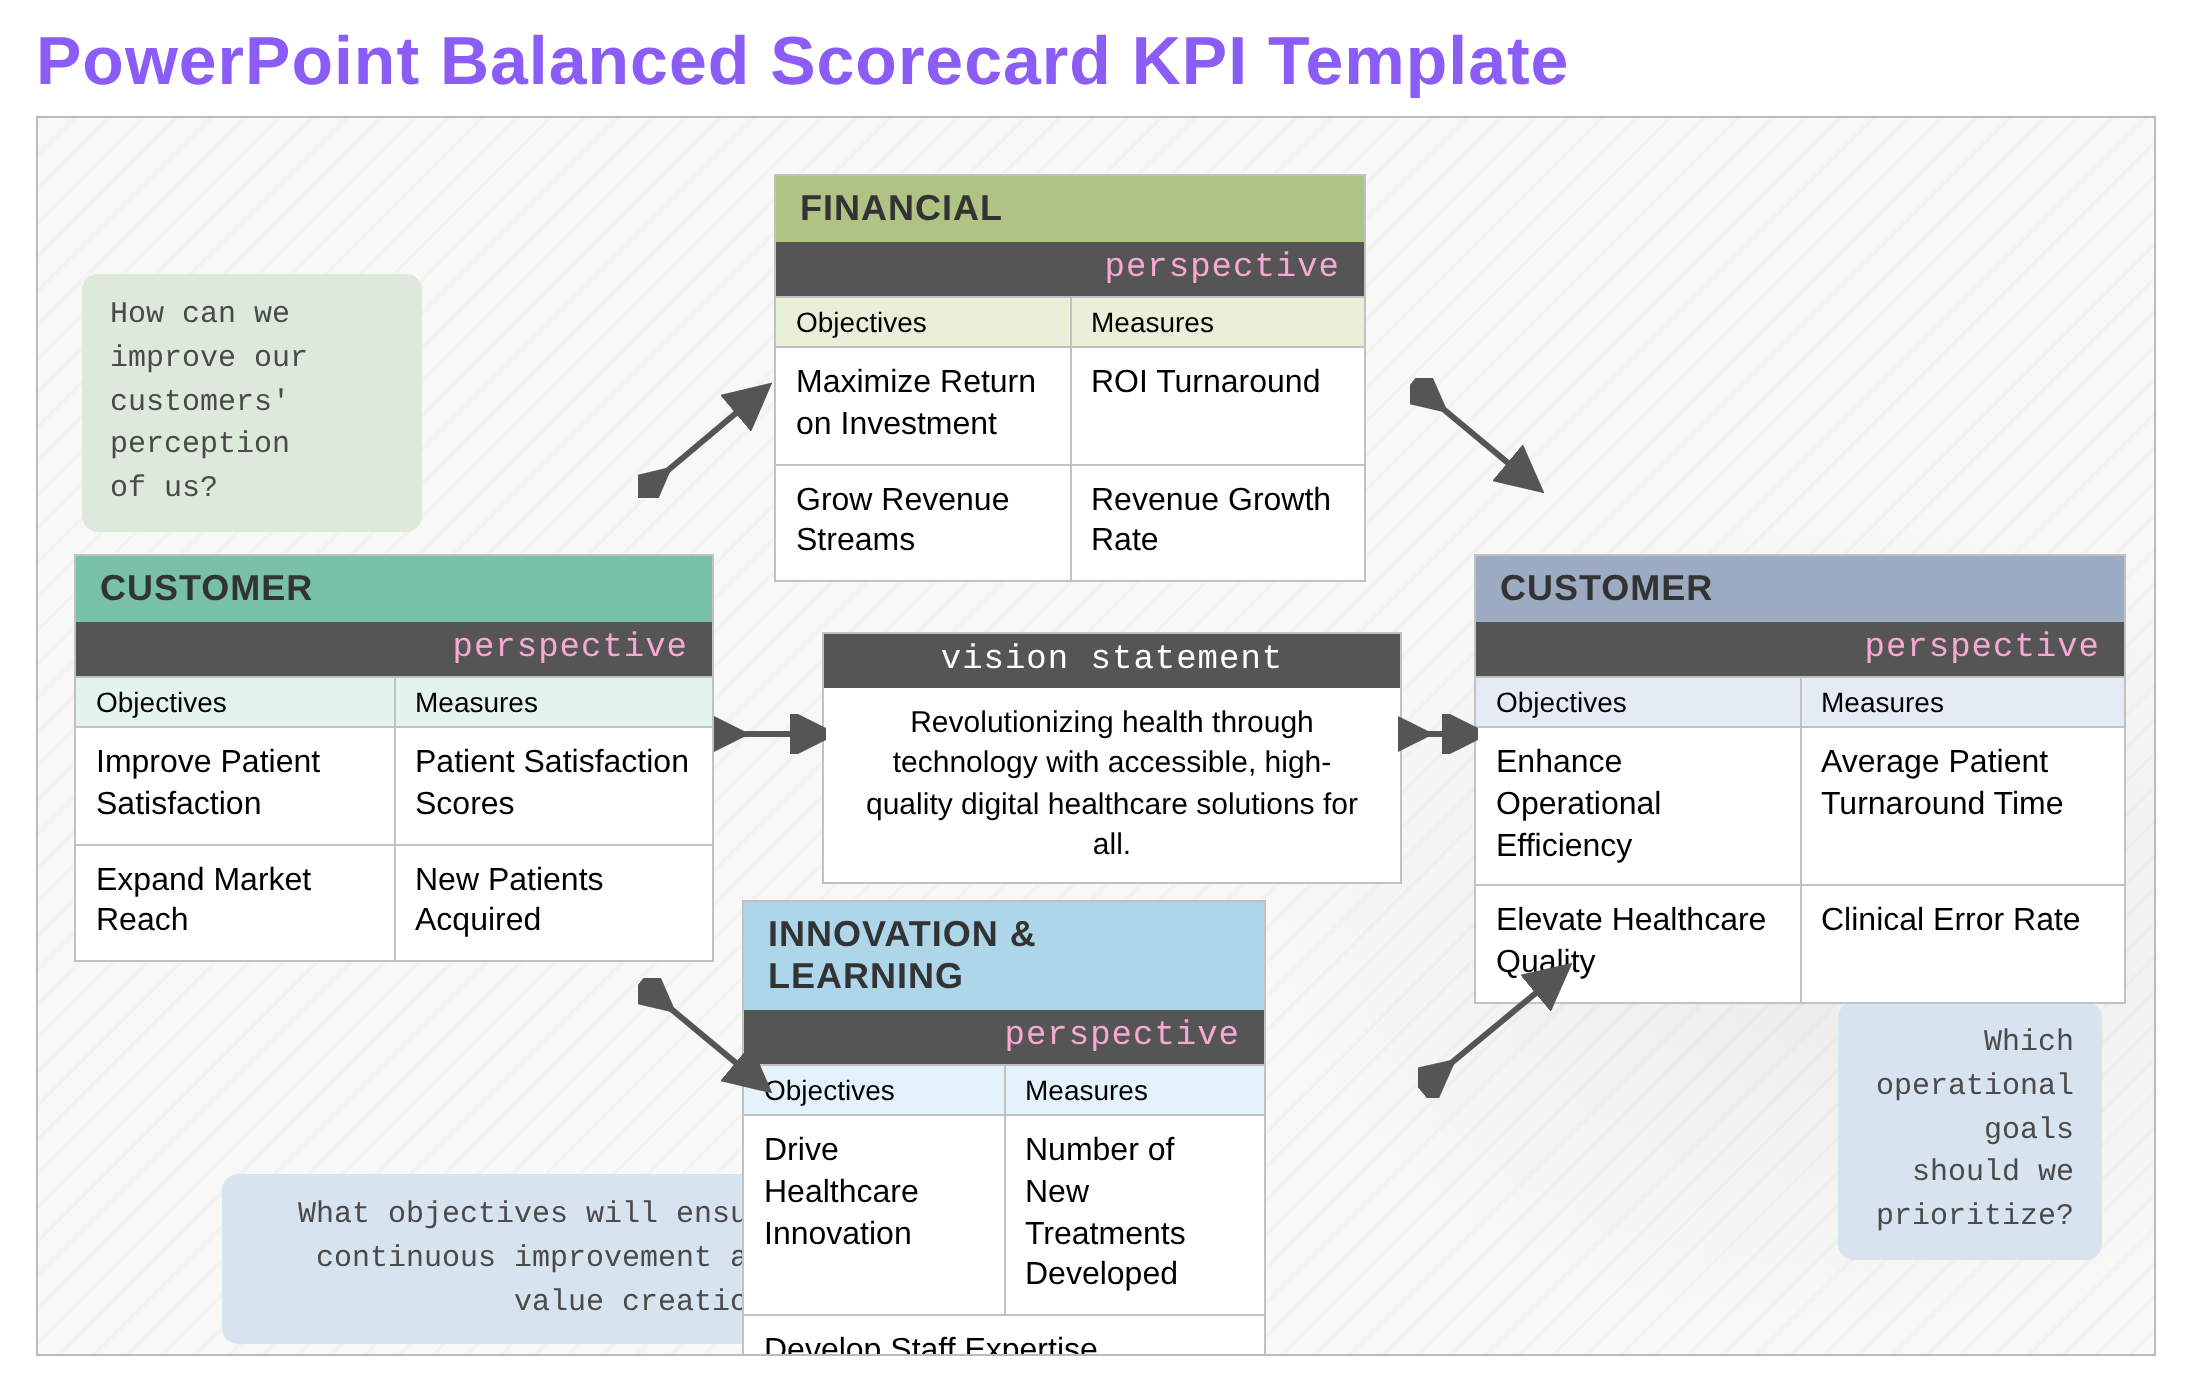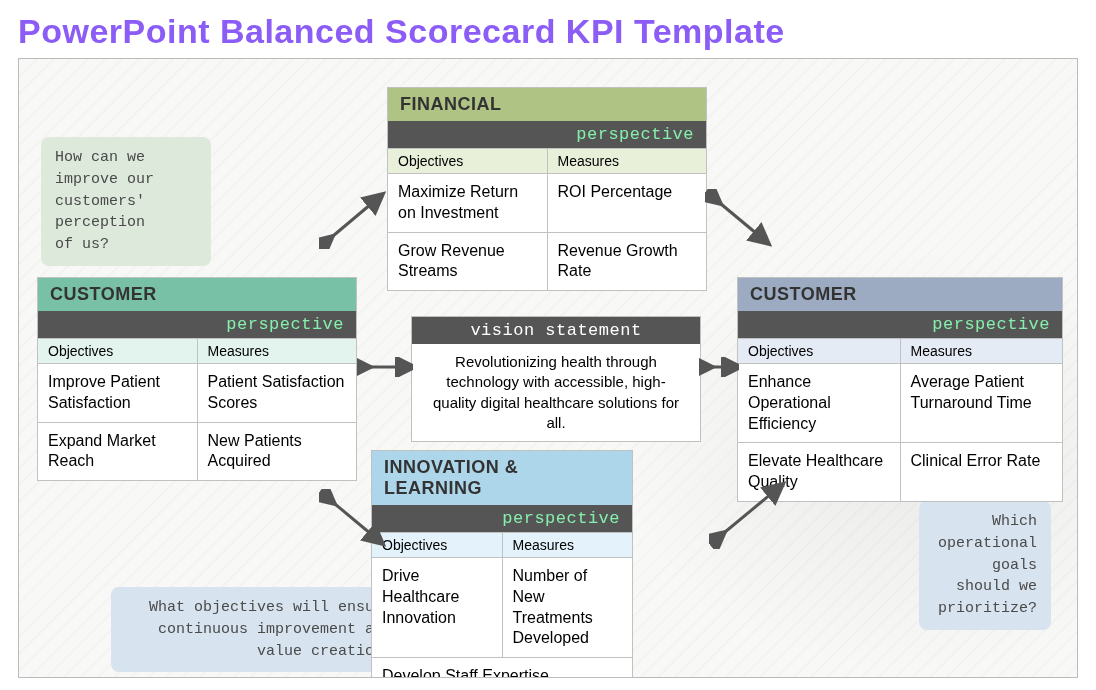--- a/index.html
+++ b/index.html
@@ -47,21 +47,21 @@
   border: 1px solid #c1c1c1;
 }
 .card .hdr1 {
   font-size: 18px;
   font-weight: 600;
   padding: 6px 12px;
   letter-spacing: 0.5px;
 }
 .card .hdr2 {
   background: #555;
-  color: #86efac;
+  color: #f9a8d4;
   font-family: "Courier New", monospace;
   font-size: 17px;
   text-align: right;
   padding: 4px 12px;
   letter-spacing: 0.5px;
 }
 .card .cols { display: flex; }
 .card .cols > div {
   flex: 1;
   padding: 4px 10px;
@@ -137,30 +137,30 @@
 operational
 goals
 should we
 prioritize?</div>
 
   <div class="vision" style="left:392px; top:257px;">
     <div class="hdr">vision statement</div>
     <div class="body">Revolutionizing health through technology with accessible, high-quality digital healthcare solutions for all.</div>
   </div>
 
-  <div class="card financial" style="left:368px; top:28px; width:320px;">
+  <div class="card financial" style="left:368px; top:28px; width:296px;">
     <div class="hdr1">FINANCIAL</div>
     <div class="hdr2">perspective</div>
     <div class="cols">
       <div>Objectives</div>
       <div>Measures</div>
     </div>
     <div class="row">
       <div>Maximize Return on Investment</div>
-      <div>ROI Percentage</div>
+      <div>ROI Turnaround</div>
     </div>
     <div class="row">
       <div>Grow Revenue Streams</div>
       <div>Revenue Growth Rate</div>
     </div>
   </div>
 
   <div class="card customer-left" style="left:18px; top:218px; width:320px;">
     <div class="hdr1">CUSTOMER</div>
     <div class="hdr2">perspective</div>

